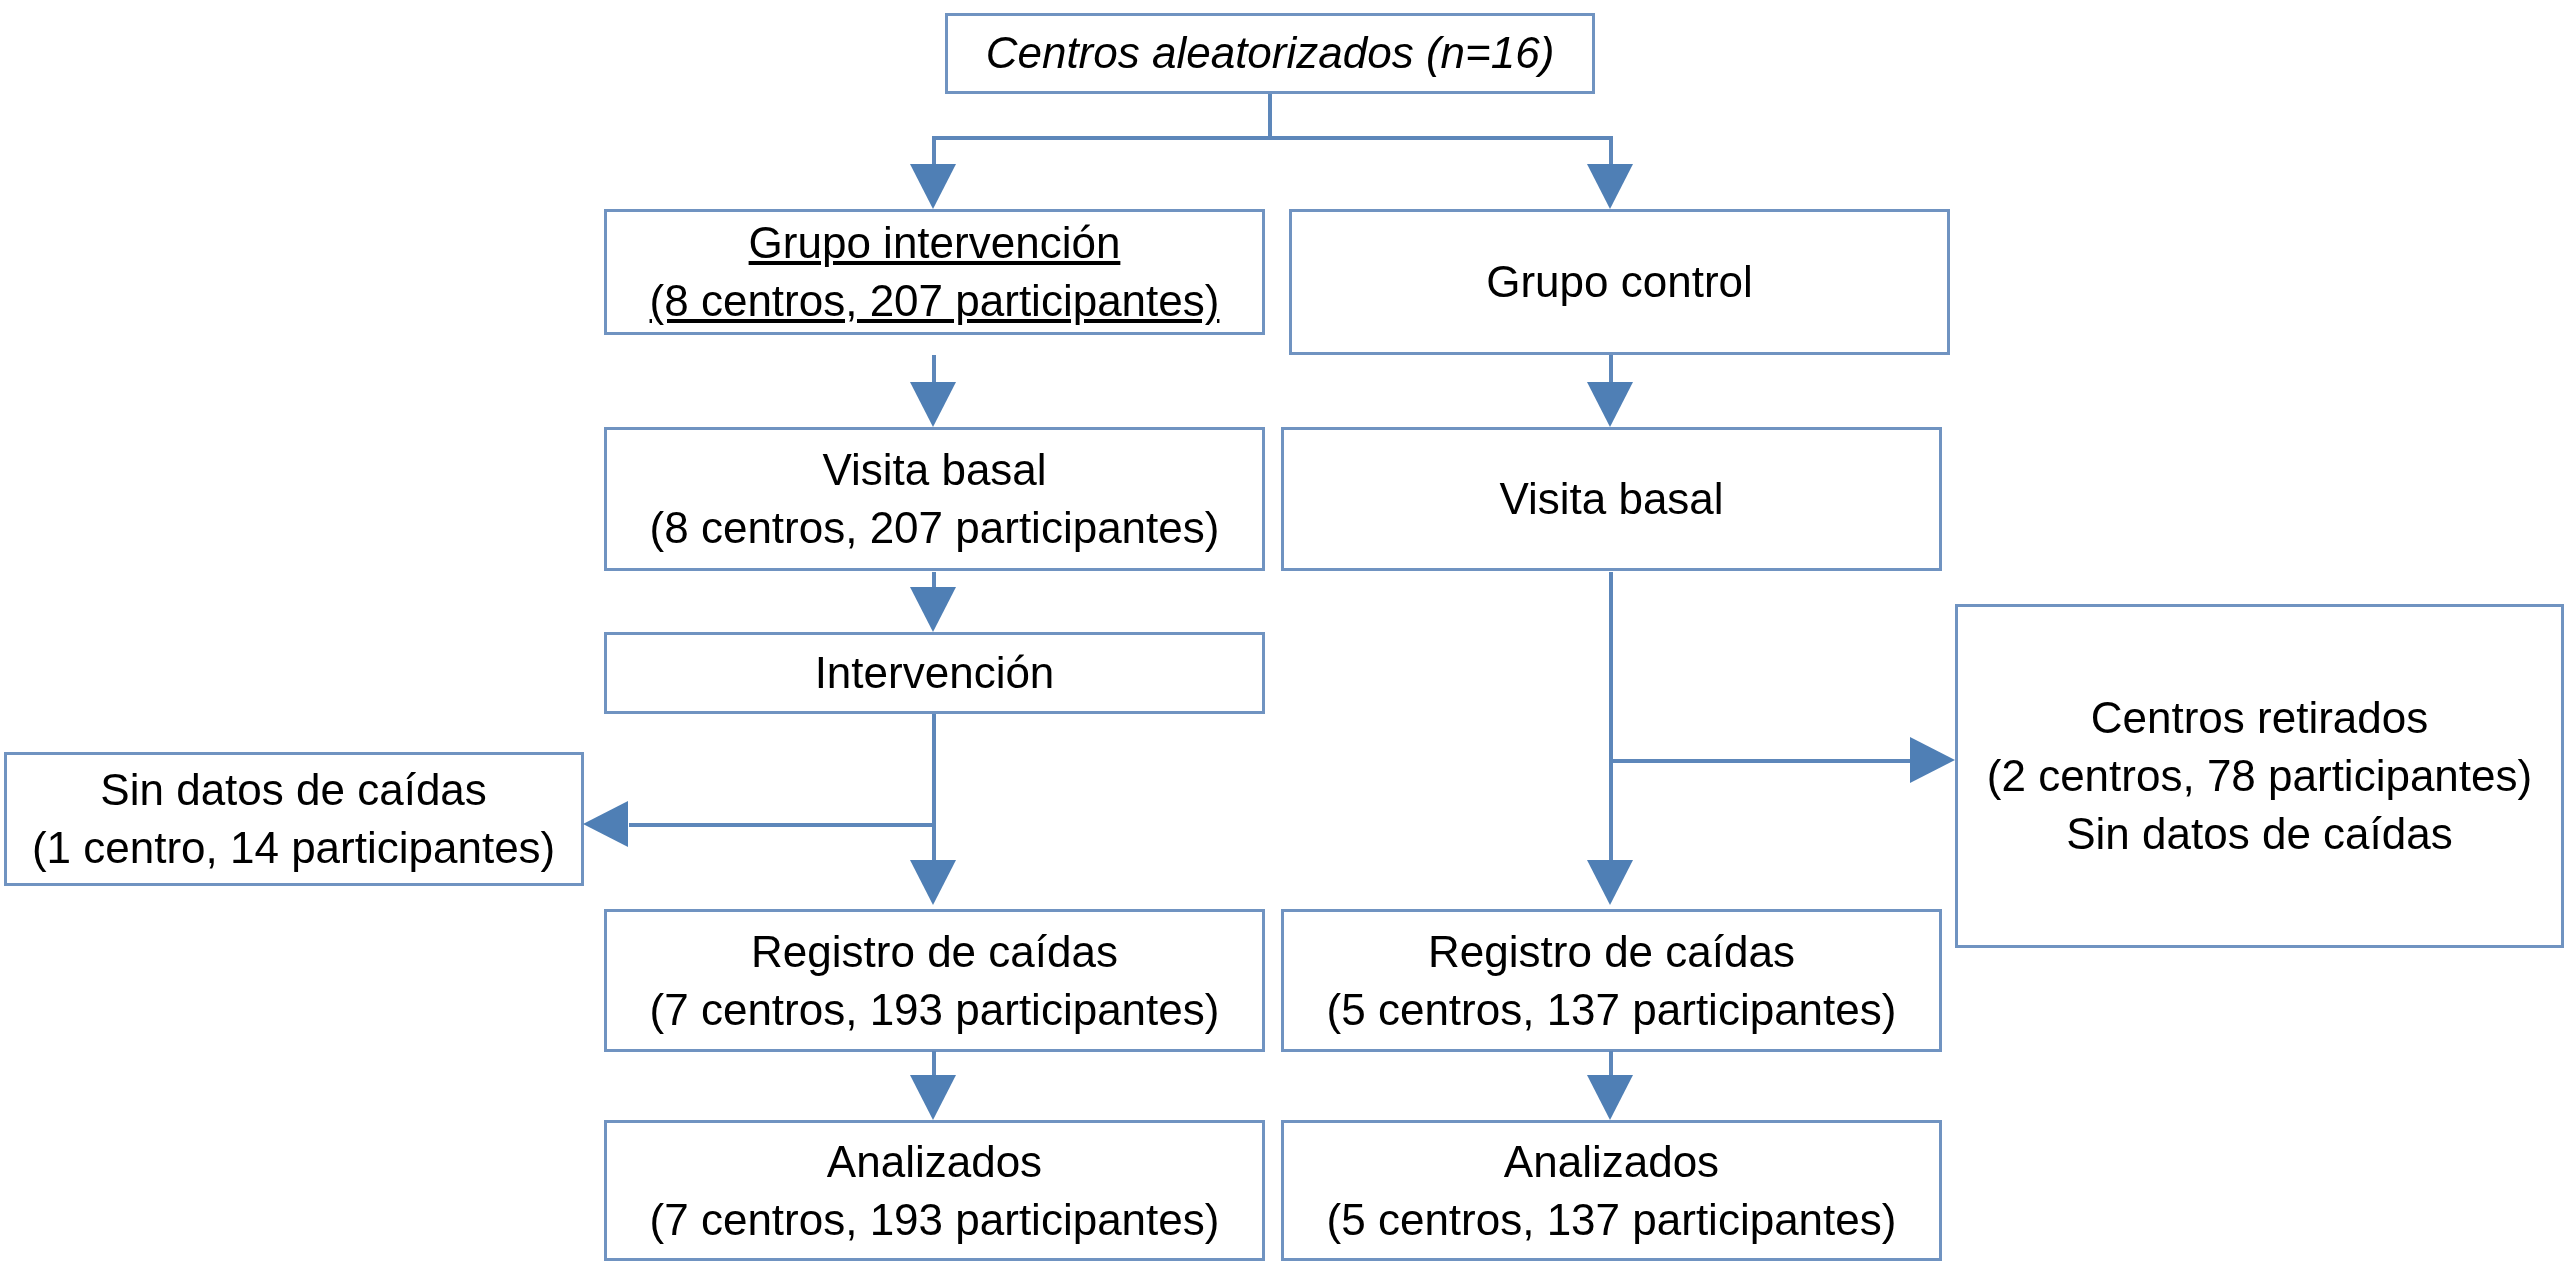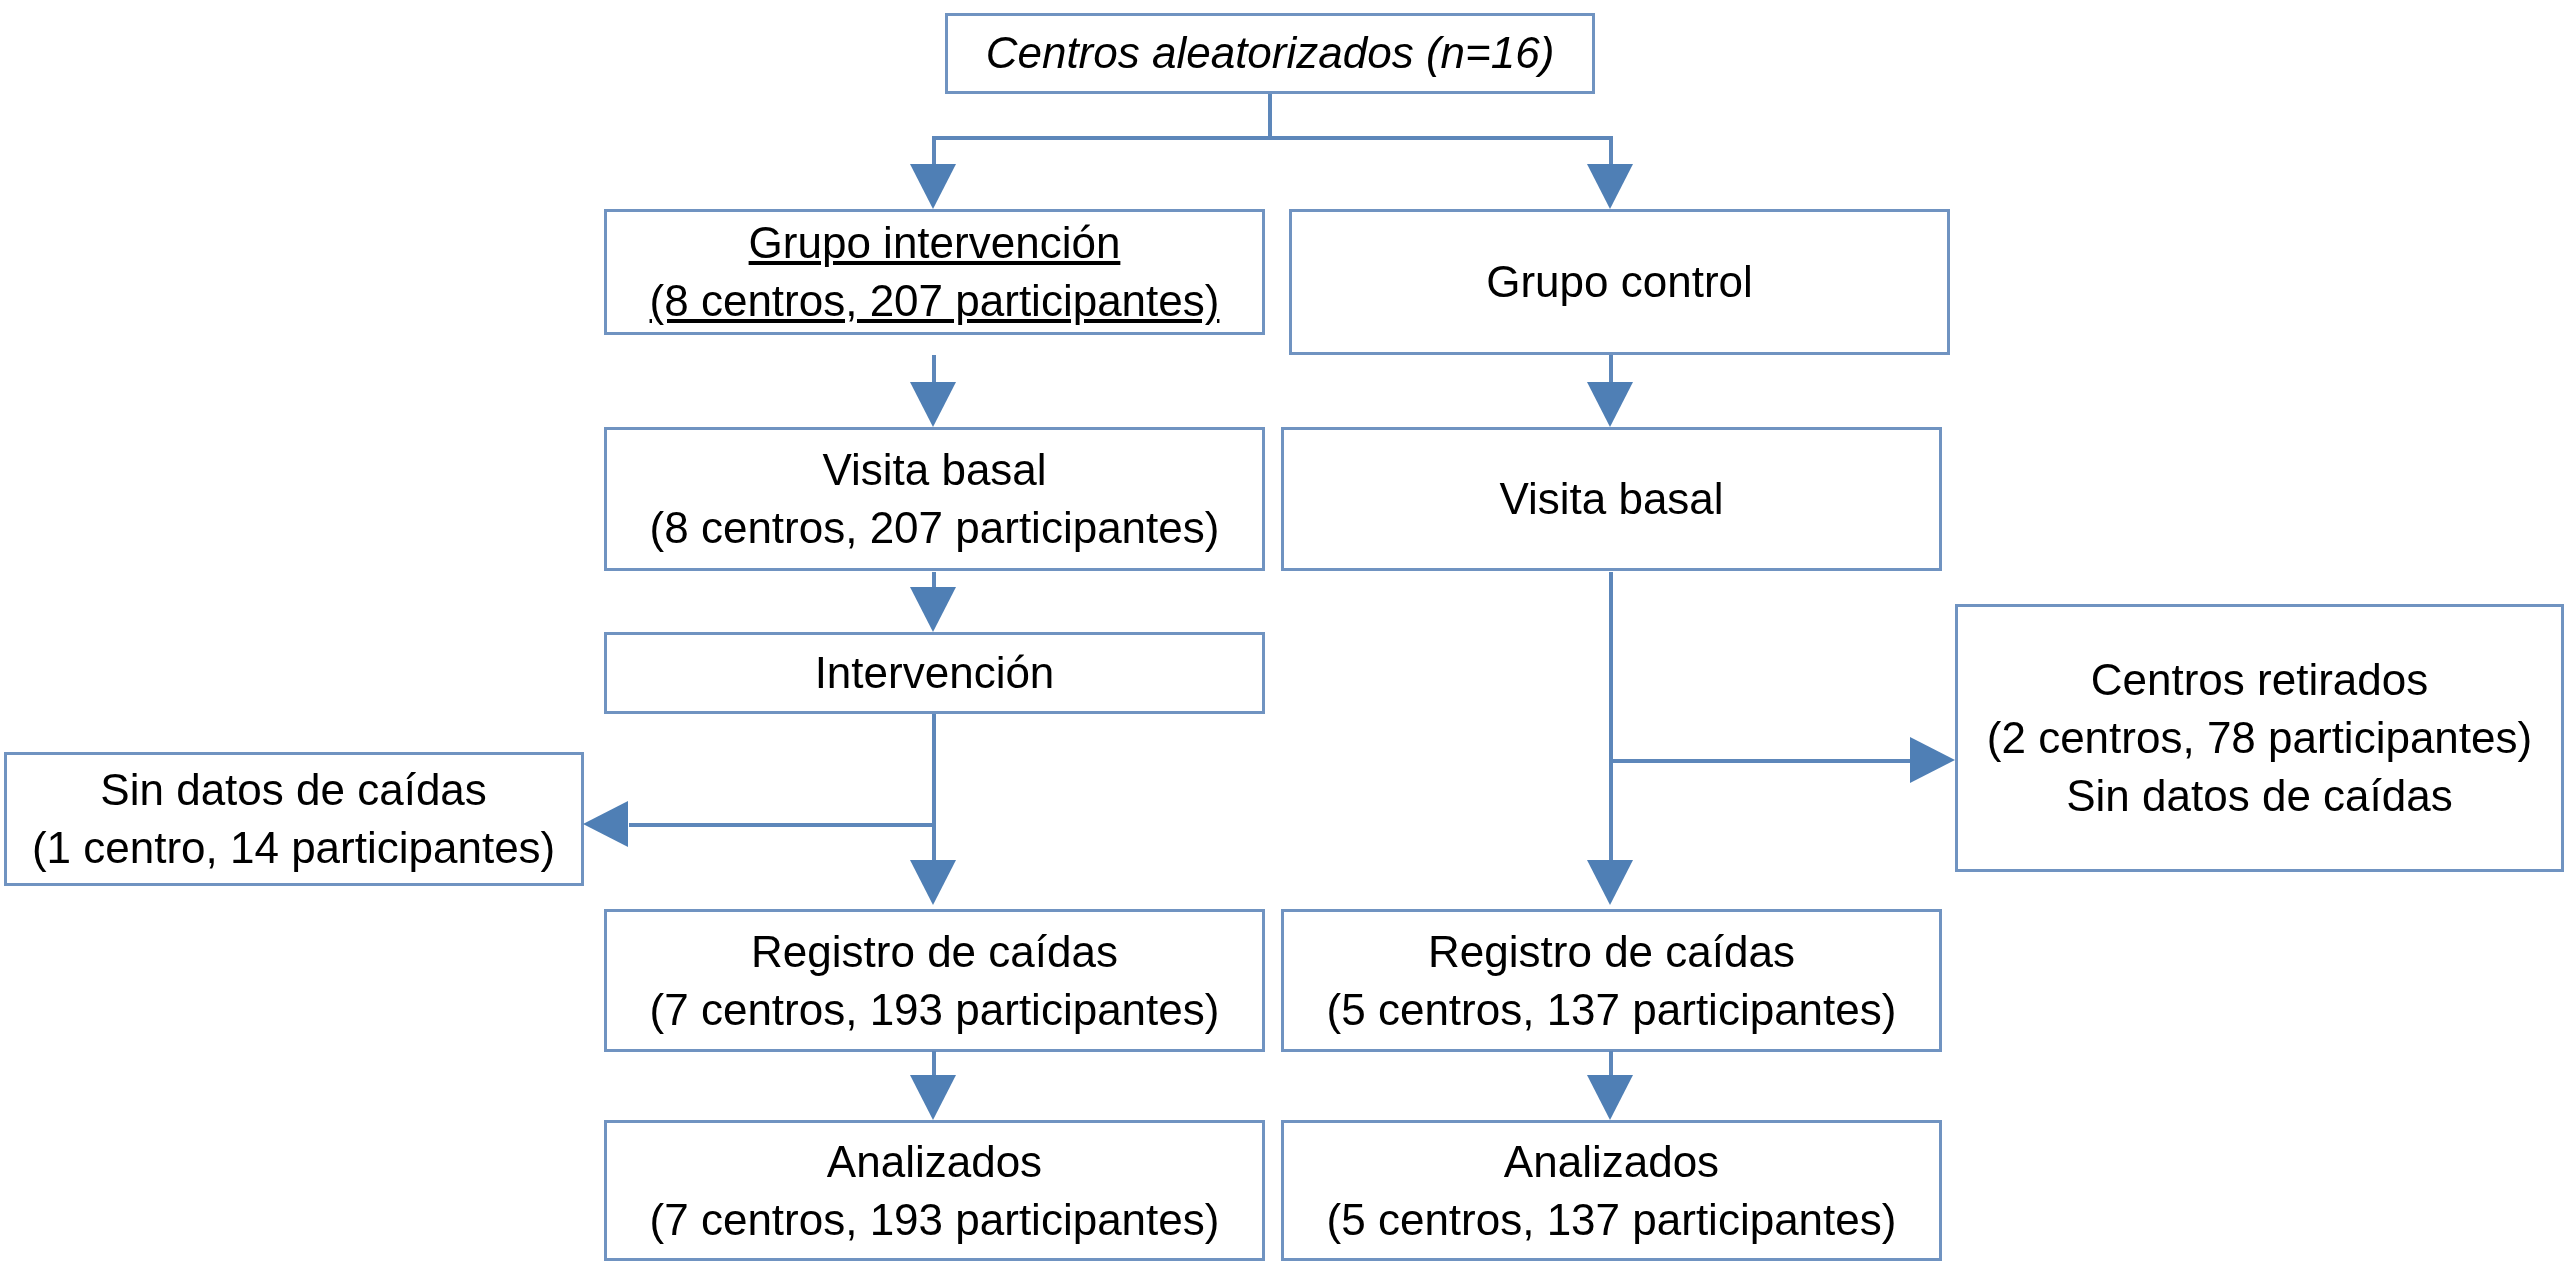--- a/index.html
+++ b/index.html
@@ -24,21 +24,21 @@
     line-height:58px;
   }
   .ln{white-space:nowrap;display:block;}
   
   .b1 {left:945px;top:12.7px;  width:650px;height:81px;font-style:italic;}
   .b2 {left:604px; top:209px; width:661px;height:126px;text-decoration:underline;}
   .b3 {left:1289px;top:209px; width:661px;height:146px;}
   .b4 {left:604px; top:427px; width:661px;height:144px;}
   .b5 {left:1281px;top:427px; width:661px;height:144px;}
   .b6 {left:604px; top:632px; width:661px;height:82px;}
-  .b7 {left:1955px;top:604px; width:609px;height:268px;}
+  .b7 {left:1955px;top:604px; width:609px;height:344px;}
   .b8 {left:3.6px;   top:752px; width:580px;height:134px;}
   .b9 {left:604px; top:909px;width:661px;height:143px;}
   .b10{left:1281px;top:909px;width:661px;height:143px;}
   .b11{left:604px; top:1120px;width:661px;height:141px;}
   .b12{left:1281px;top:1120px;width:661px;height:141px;}
   
   .vl,.hl{position:absolute;background:#5d87ba;}
   .vl{width:3.6px;}
   .hl{height:3.6px;}
   

